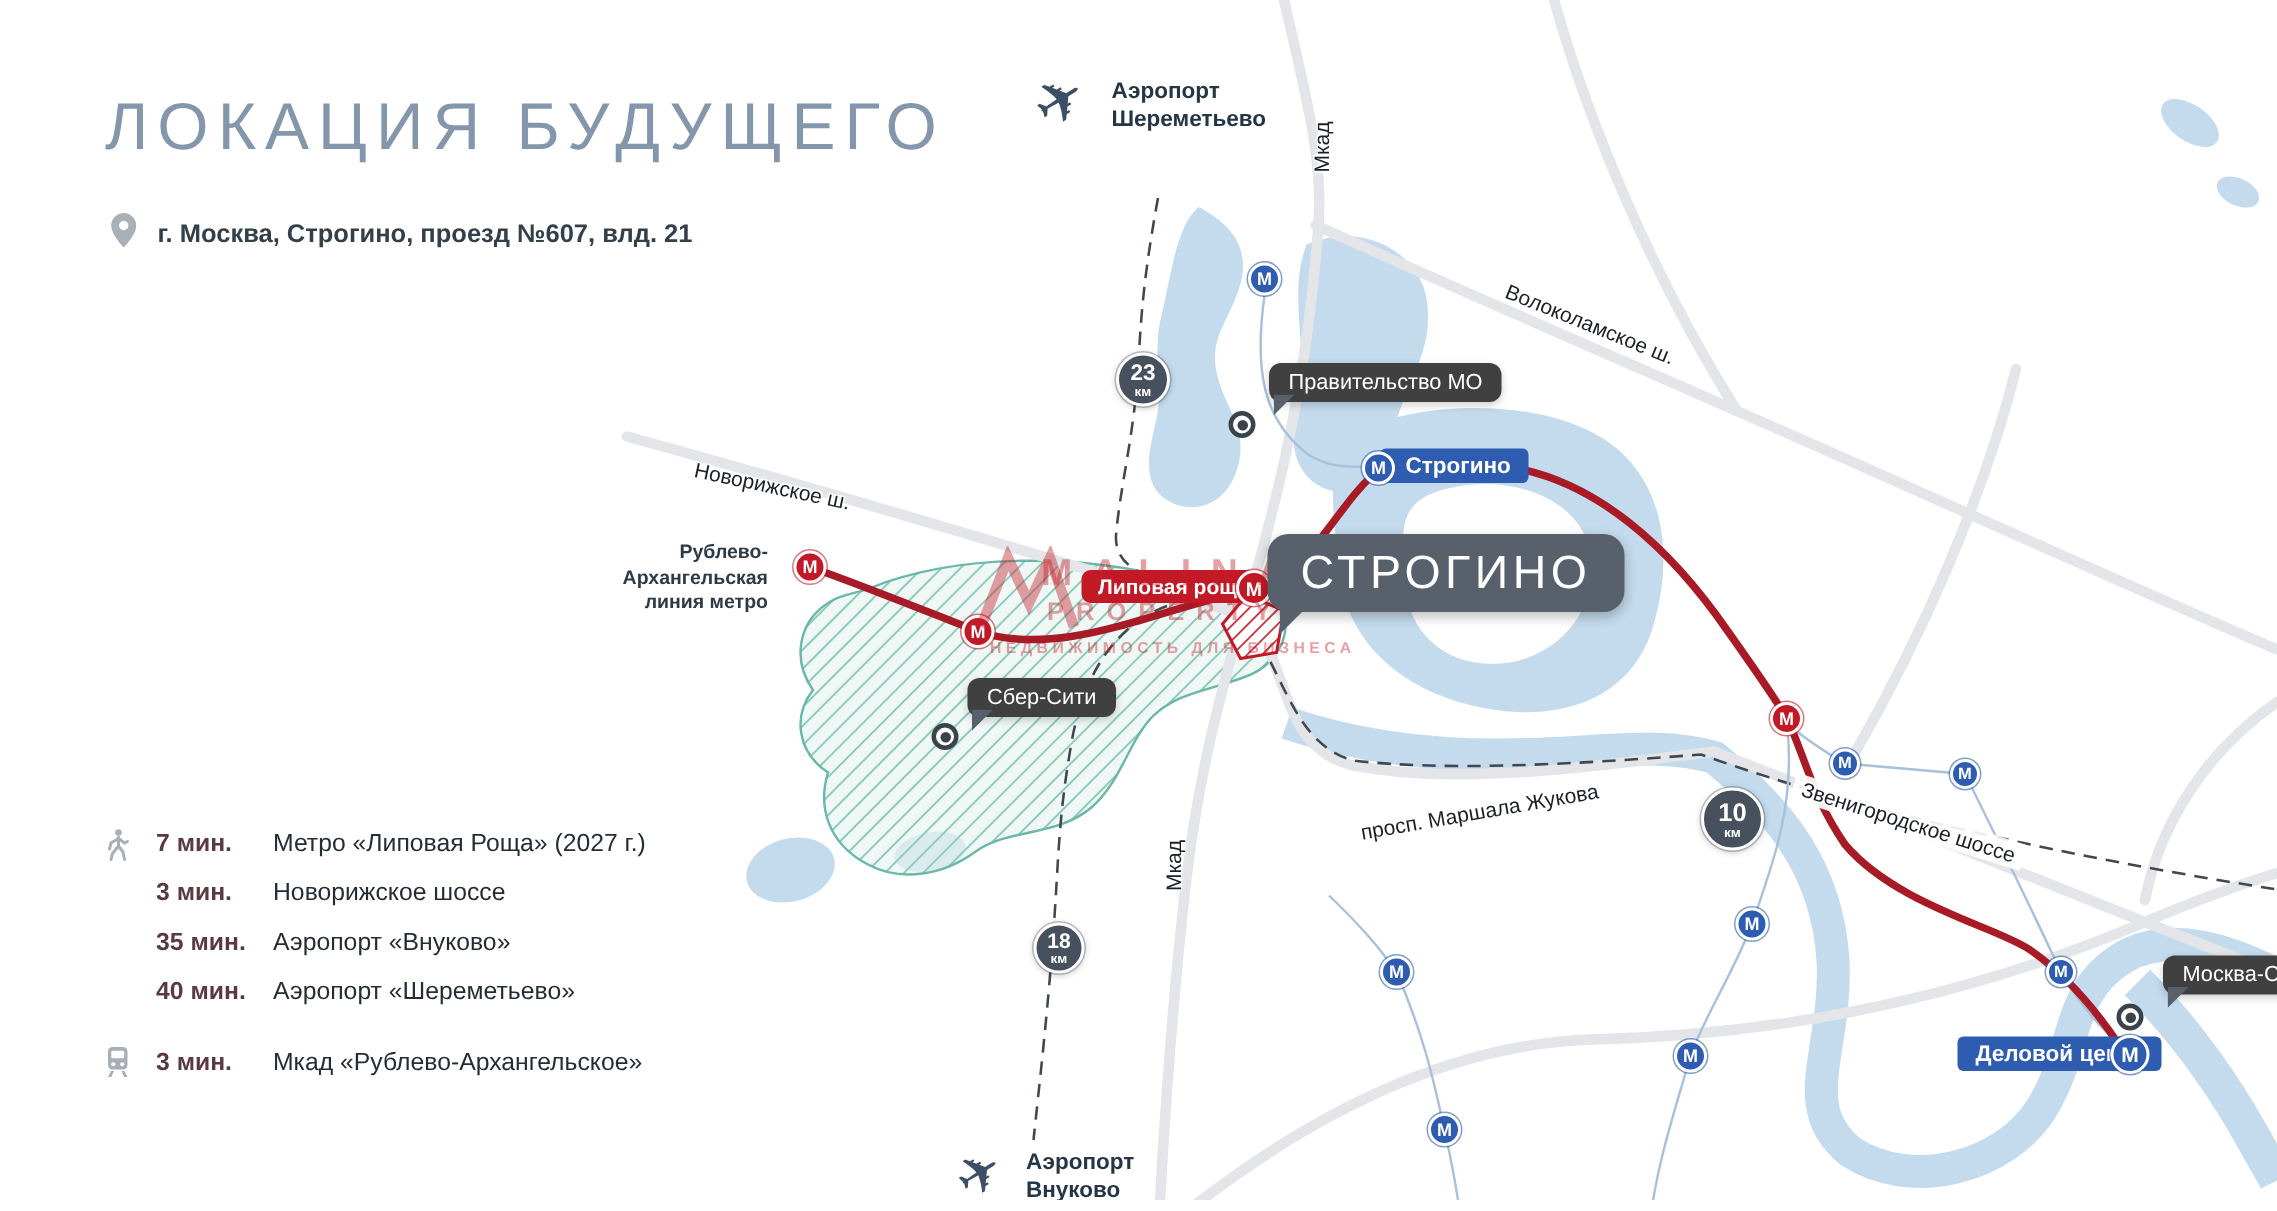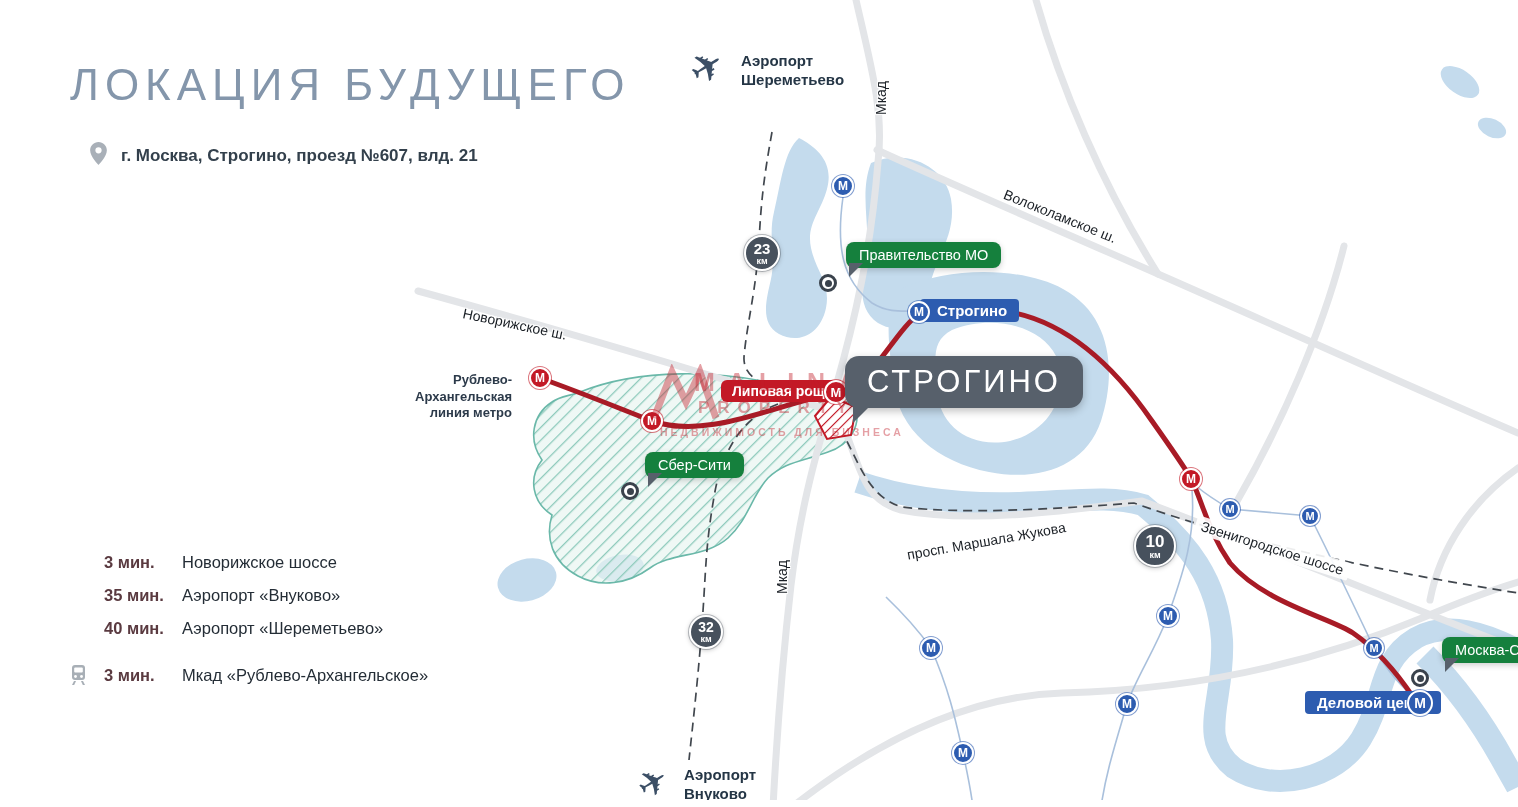--- a/index.html
+++ b/index.html
@@ -3,21 +3,21 @@
 <meta charset="utf-8">
 <style>
   html,body{margin:0;padding:0;background:#fff;}
   #stage{position:relative;width:1518px;height:800px;overflow:hidden;background:#fff;
          font-family:"Liberation Sans",sans-serif;}
   #stage *{box-sizing:border-box;}
 
   
   .title{position:absolute;left:70px;top:60px;font-size:44px;font-weight:400;
          letter-spacing:6px;color:#8496ab;white-space:nowrap;}
-  .addr-row{position:absolute;left:90px;top:142px;display:flex;align-items:center;gap:14px;}
+  .addr-row{position:absolute;left:74px;top:142px;display:flex;align-items:center;gap:14px;}
   .addr-text{font-size:17px;font-weight:600;color:#33404c;}
 
   
   .travel{position:absolute;left:70px;top:546px;width:470px;}
   .trow{display:flex;align-items:center;height:33px;}
   .trow.gap-lg{margin-top:20px;}
   .trow.gap-xl{margin-top:14px;}
   .ticon{width:34px;display:flex;align-items:center;}
   .ttime{width:78px;font-size:16.5px;font-weight:600;color:#5a3a40;}
   .tdest{font-size:16.5px;font-weight:500;color:#242d36;white-space:nowrap;}
@@ -39,21 +39,21 @@
   .badge .b-val{font-weight:700;}
   .badge .b-unit{font-size:9px;font-weight:700;margin-top:1px;}
 
   
   .metro{position:absolute;border-radius:50%;display:flex;align-items:center;justify-content:center;
          color:#fff;font-weight:700;border:2px solid #fff;z-index:25;}
   .metro.blue{background:#2d5cb0;box-shadow:0 0 0 1px rgba(45,92,176,.6);}
   .metro.red{background:#c31926;box-shadow:0 0 0 1px rgba(195,25,38,.6);}
 
   
-  .darkbox{position:absolute;background:#15803d;color:#fff;border-radius:8px;padding:5px 13px;
+  .darkbox{position:absolute;background:#404040;color:#fff;border-radius:8px;padding:5px 13px;
            font-size:14.5px;font-weight:500;white-space:nowrap;z-index:30;
            box-shadow:0 2px 6px rgba(0,0,0,.2);text-align:right;}
   .darkbox .tail,.bigbox .tail{position:absolute;left:3px;bottom:-9px;width:14px;height:14px;background:#57606b;
                  clip-path:polygon(0 0,100% 0,0 100%);}
   .bigbox{position:absolute;background:#57606b;color:#fff;border-radius:14px;padding:8px 22px;
           font-size:31px;font-weight:400;letter-spacing:3px;white-space:nowrap;z-index:50;
           box-shadow:0 3px 8px rgba(0,0,0,.25);}
   .bigbox .tail{left:8px;bottom:-15px;width:24px;height:24px;}
 
   .bluebox{position:absolute;background:#2d5cb0;color:#fff;border-radius:4px;padding:3px 12px;
@@ -64,21 +64,21 @@
   
   .ringmark{position:absolute;width:18px;height:18px;border-radius:50%;background:#fff;
             border:3px solid #3a424c;z-index:22;display:flex;align-items:center;justify-content:center;}
   .ringmark::after{content:"";width:7px;height:7px;border-radius:50%;background:#3a424c;}
 
   
   .plane{position:absolute;color:#3c4f66;z-index:15;transform:rotate(-32deg);}
   .airport-name{position:absolute;font-size:15px;font-weight:700;color:#253646;line-height:1.25;z-index:15;}
 
   .ruble-label{position:absolute;left:398px;top:360px;width:114px;text-align:right;
-               font-size:13px;font-weight:600;color:#2c3a4a;line-height:1.28;z-index:15;margin-top:12px;}
+               font-size:13px;font-weight:600;color:#2c3a4a;line-height:1.28;z-index:15;}
 
   
   .wm{position:absolute;left:636px;top:350px;width:310px;height:100px;z-index:40;pointer-events:none;
       color:rgba(194,28,40,.42);}
   .wm-l1{position:absolute;left:58px;top:18px;font-size:25px;font-weight:600;letter-spacing:13px;}
   .wm-l2{position:absolute;left:62px;top:48px;font-size:17px;font-weight:700;letter-spacing:8px;}
   .wm-l3{position:absolute;left:24px;top:76px;font-size:10.5px;font-weight:600;letter-spacing:3px;}
 </style>
 </head>
 <body>
@@ -147,20 +147,36 @@
   <div class="addr-row">
     <span>
       <svg width="17" height="23" viewBox="0 0 16 22">
           <path d="M8,0 C3.6,0 0,3.6 0,8 C0,14 8,22 8,22 C8,22 16,14 16,8 C16,3.6 12.4,0 8,0 Z M8,11 A3,3 0 1 1 8,5 A3,3 0 0 1 8,11 Z" fill="#a9b0b8"></path>
         </svg>
     </span>
     <span class="addr-text">г. Москва, Строгино, проезд №607, влд. 21</span>
   </div>
 
   <div class="travel">
+    <div class="trow">
+      <span class="ticon">
+        <svg width="17" height="22" viewBox="0 0 17 22">
+            <g fill="none" stroke="#a8afb6" stroke-width="2" stroke-linecap="round">
+              <circle cx="9" cy="3" r="2.2" fill="#a8afb6" stroke="none"></circle>
+              <path d="M9,6 L9,12"></path>
+              <path d="M9,7 L4,10 L3,14"></path>
+              <path d="M9,7 L13,10 L15,9"></path>
+              <path d="M9,12 L5,17 L4,21"></path>
+              <path d="M9,12 L12,16 L13,21"></path>
+            </g>
+          </svg>
+      </span>
+      <span class="ttime">7 мин.</span>
+      <span class="tdest">Метро «Липовая Роща» (2027 г.)</span>
+    </div>
     <div class="trow">
       <span class="ticon"></span>
       <span class="ttime">3 мин.</span>
       <span class="tdest">Новорижское шоссе</span>
     </div>
     <div class="trow">
       <span class="ticon"></span>
       <span class="ttime">35 мин.</span>
       <span class="tdest">Аэропорт «Внуково»</span>
     </div>
@@ -203,21 +219,21 @@
   <div class="rl" style="left:1000px;top:208px;transform:rotate(22deg);">Волоколамское ш.</div>
   <div class="rl" style="left:462px;top:316px;transform:rotate(12deg);">Новорижское ш.</div>
   <div class="rl" style="left:906px;top:533px;transform:rotate(-10deg);">просп. Маршала Жукова</div>
   <div class="rl plate" style="left:1192px;top:539px;transform:rotate(17.5deg);">Звенигородское шоссе</div>
 
   <div class="badge" style="left:744px;top:195px;width:36px;height:36px;">
     <span class="b-val" style="font-size:15px;">23</span>
     <span class="b-unit">км</span>
   </div>
   <div class="badge" style="left:689px;top:575px;width:34px;height:34px;">
-    <span class="b-val" style="font-size:14px;">32</span>
+    <span class="b-val" style="font-size:14px;">18</span>
     <span class="b-unit">км</span>
   </div>
   <div class="badge" style="left:1134px;top:485px;width:42px;height:42px;">
     <span class="b-val" style="font-size:17px;">10</span>
     <span class="b-unit">км</span>
   </div>
 
   <div class="metro blue" style="left:832px;top:175px;width:22px;height:22px;font-size:12px;">
       <span>М</span>
     </div>

